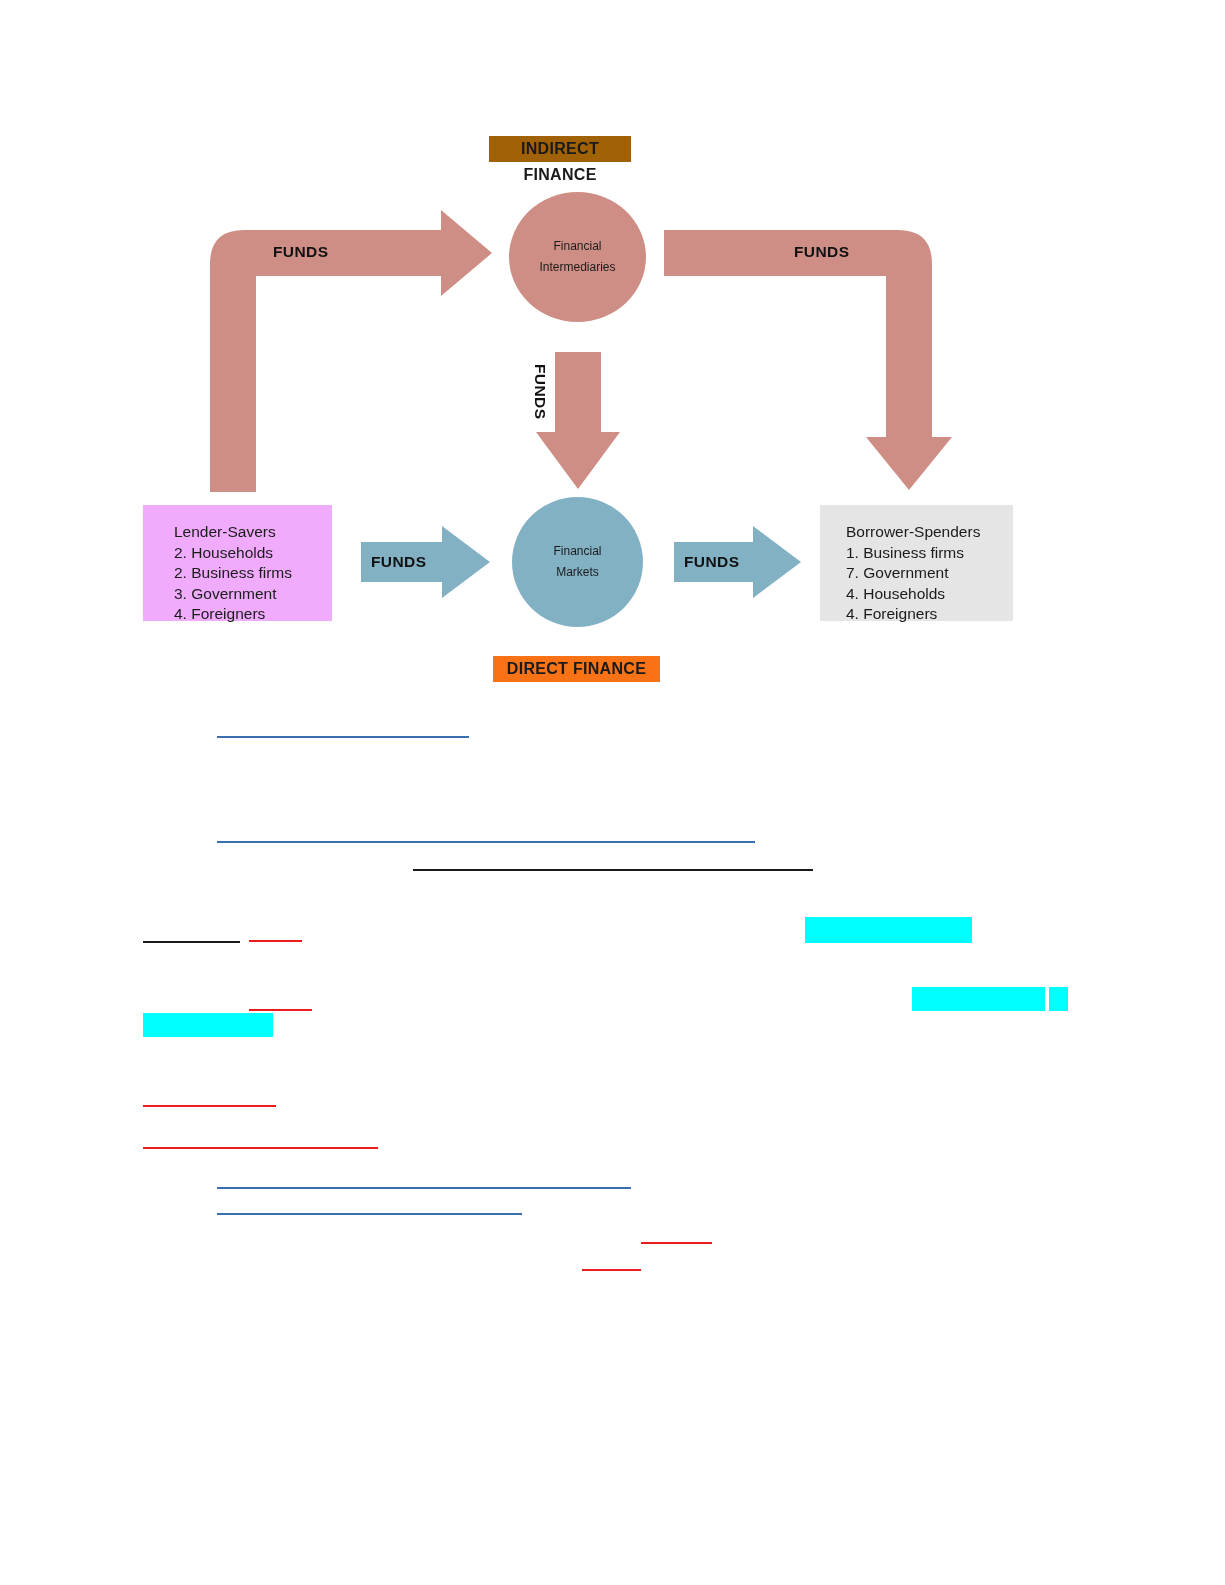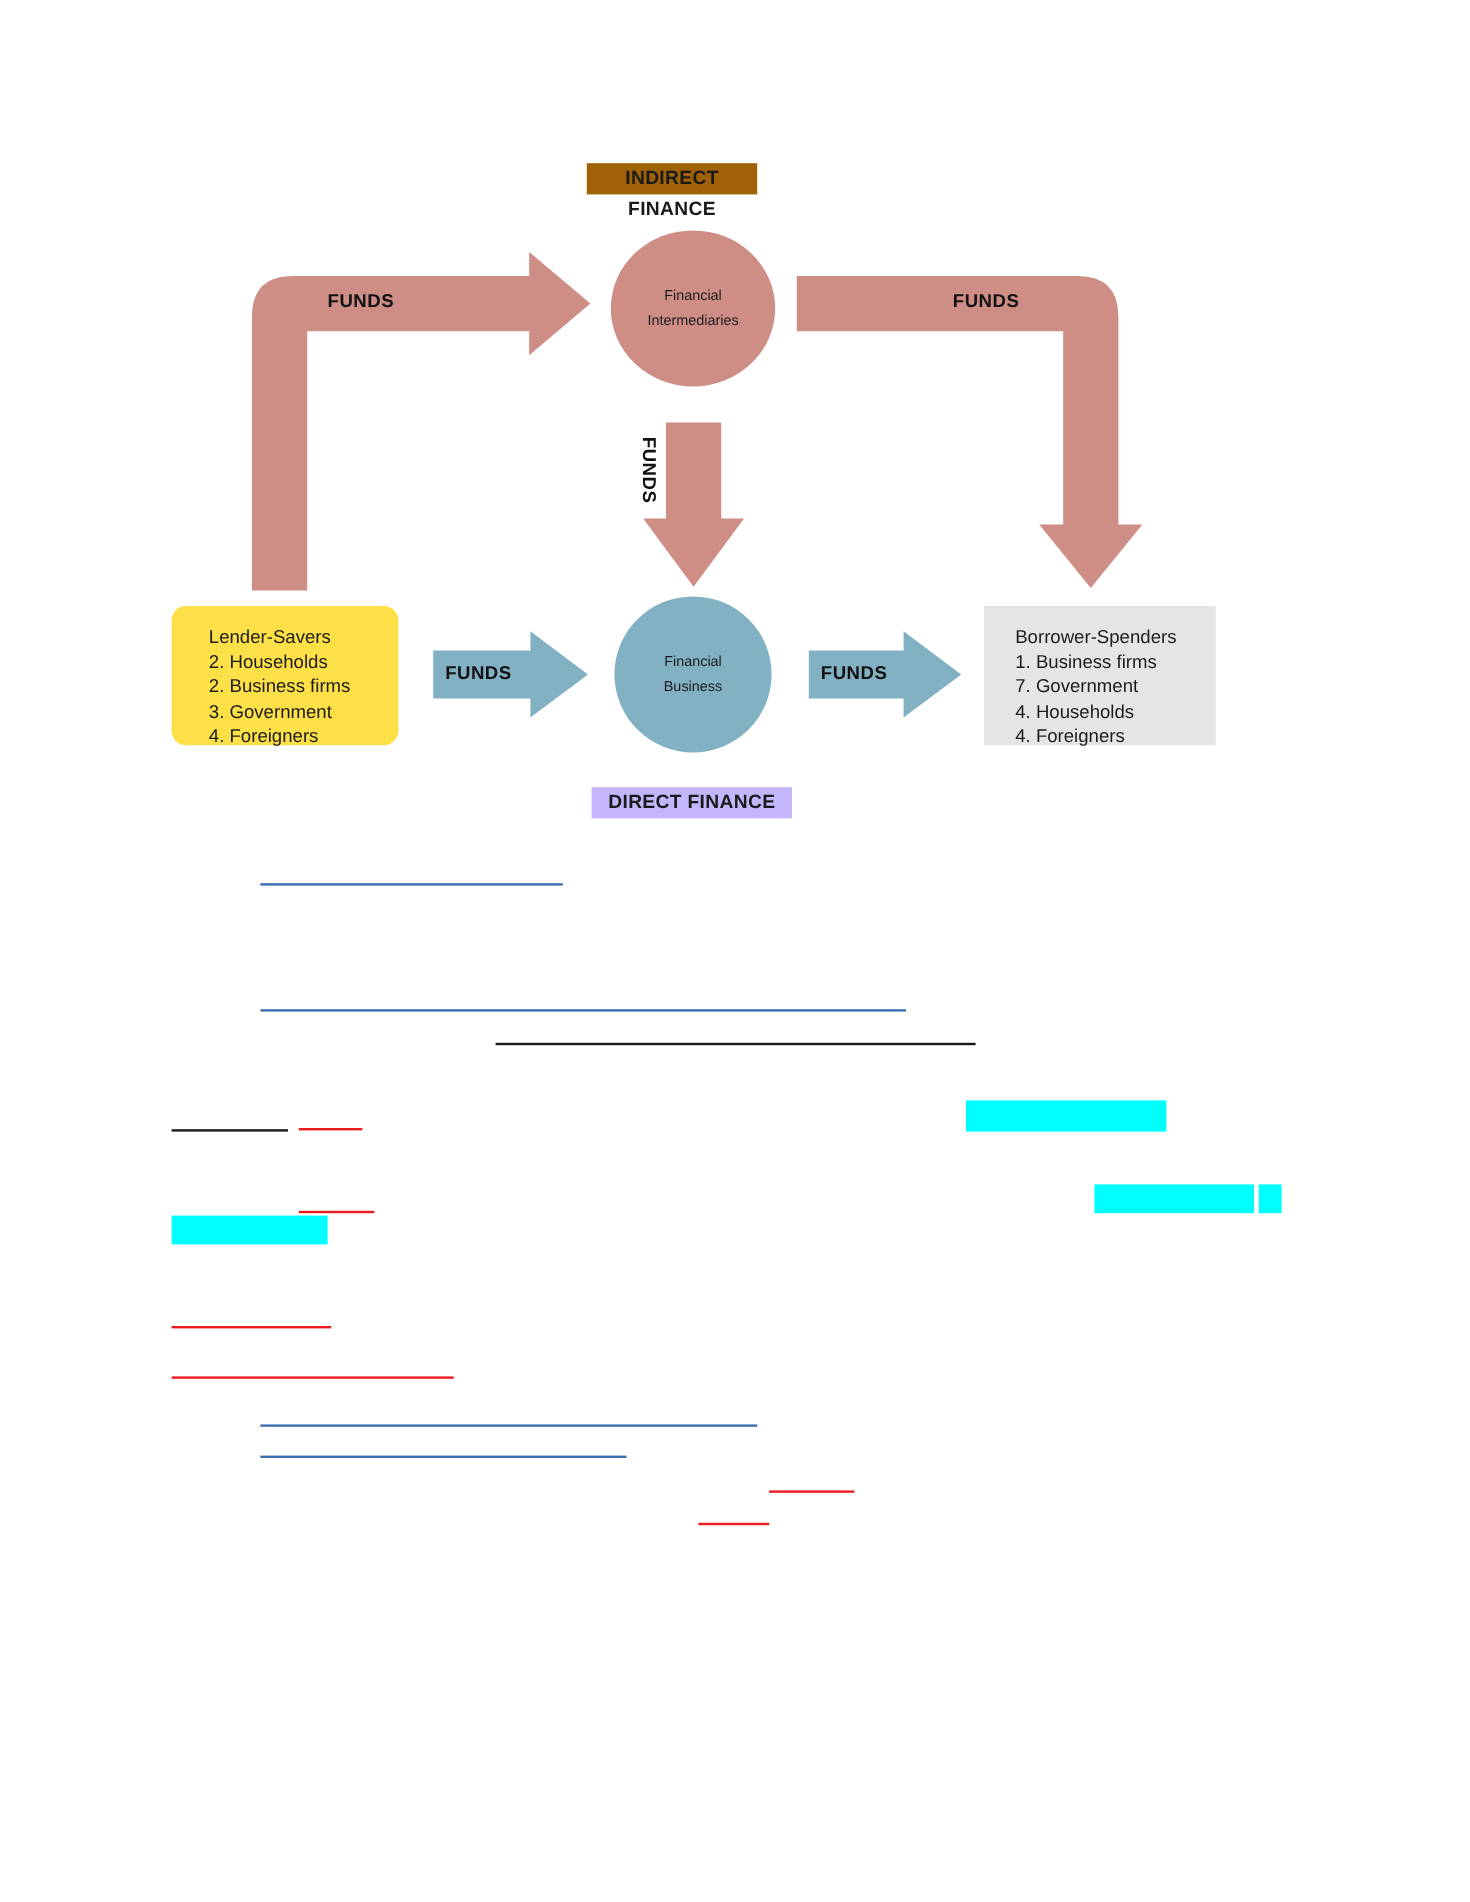--- a/index.html
+++ b/index.html
@@ -36,21 +36,21 @@
   #indirect-banner {
     left: 489px;
     top: 136px;
     width: 142px;
     background: #a16207;
   }
   #direct-banner {
     left: 493px;
     top: 656px;
     width: 167px;
-    background: #c4b5fd;
+    background: #f97316;
   }
 
   .node-circle {
     position: absolute;
     border-radius: 50%;
     display: flex;
     align-items: center;
     justify-content: center;
     text-align: center;
     font-size: 12px;
@@ -78,22 +78,21 @@
     line-height: 20.5px;
     color: #1b1b1b;
     padding: 17px 0 0 31px;
     box-sizing: border-box;
   }
   #lender-box {
     left: 143px;
     top: 505px;
     width: 189px;
     height: 116px;
-    background: #fde047;
-    border-radius: 12px;
+    background: #f0abfc;
   }
   #borrower-box {
     left: 820px;
     top: 505px;
     width: 193px;
     height: 116px;
     background: #e5e5e5;
     padding-left: 26px;
   }
   .party-title { white-space: nowrap; }
@@ -185,21 +184,21 @@
   <div class="node-circle" id="fi-circle">
     <div>
       <span>Financial</span><br>
       <span>Intermediaries</span>
     </div>
   </div>
 
   <div class="node-circle" id="fm-circle">
     <div>
       <span>Financial</span><br>
-      <span>Business</span>
+      <span>Markets</span>
     </div>
   </div>
 
   <div class="party-box" id="lender-box">
     <div class="party-title">Lender-Savers</div>
     <ul class="party-list">
       <li>2. Households</li>
       <li>2. Business firms</li>
       <li>3. Government</li>
       <li>4. Foreigners</li>

